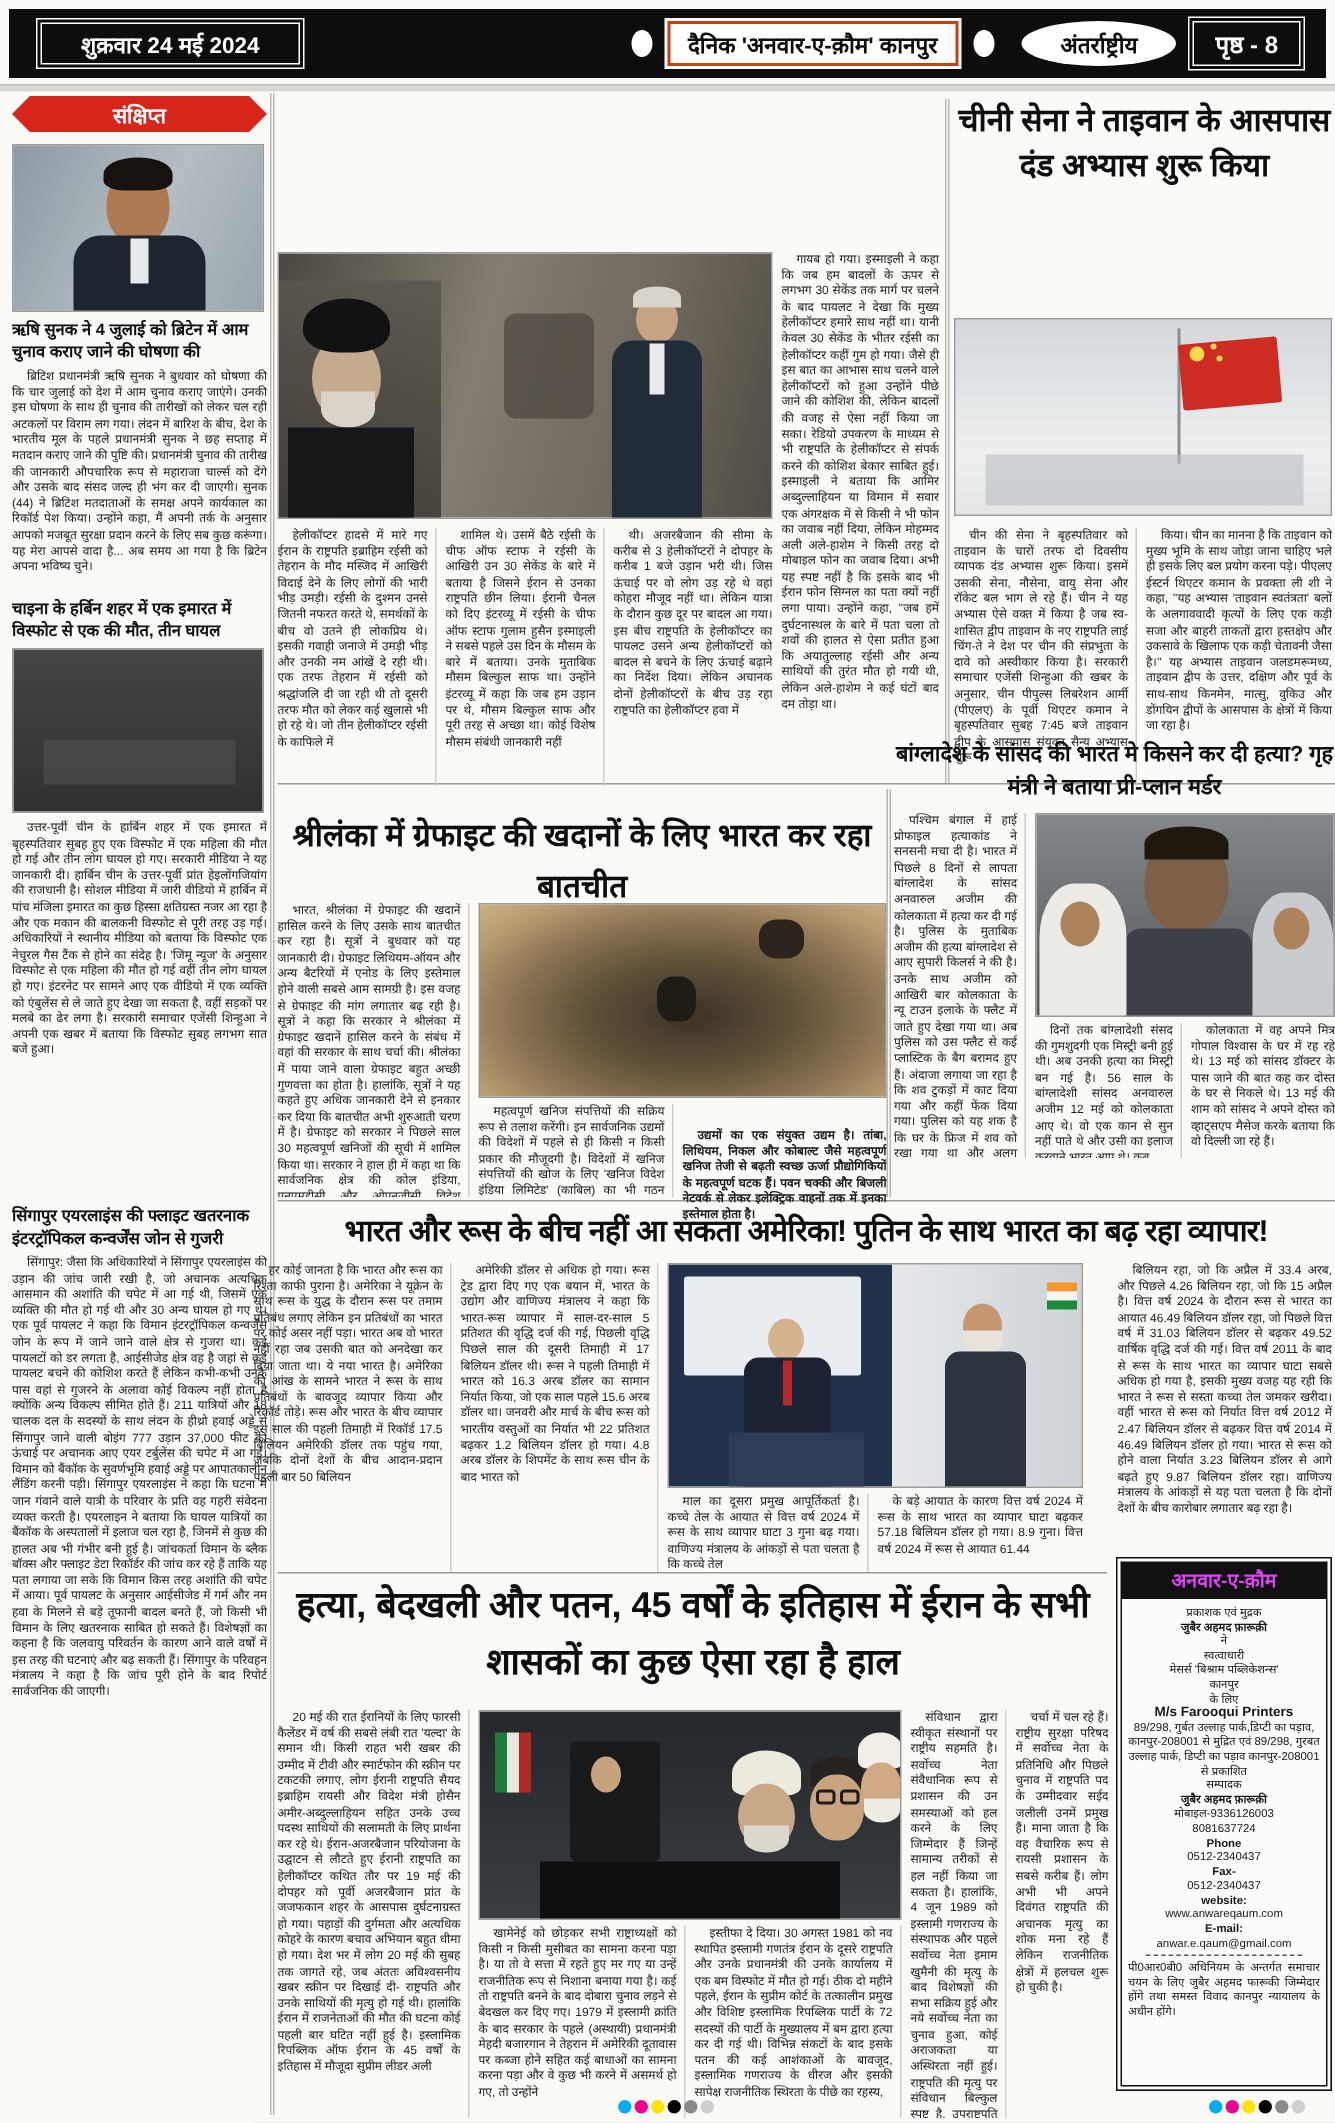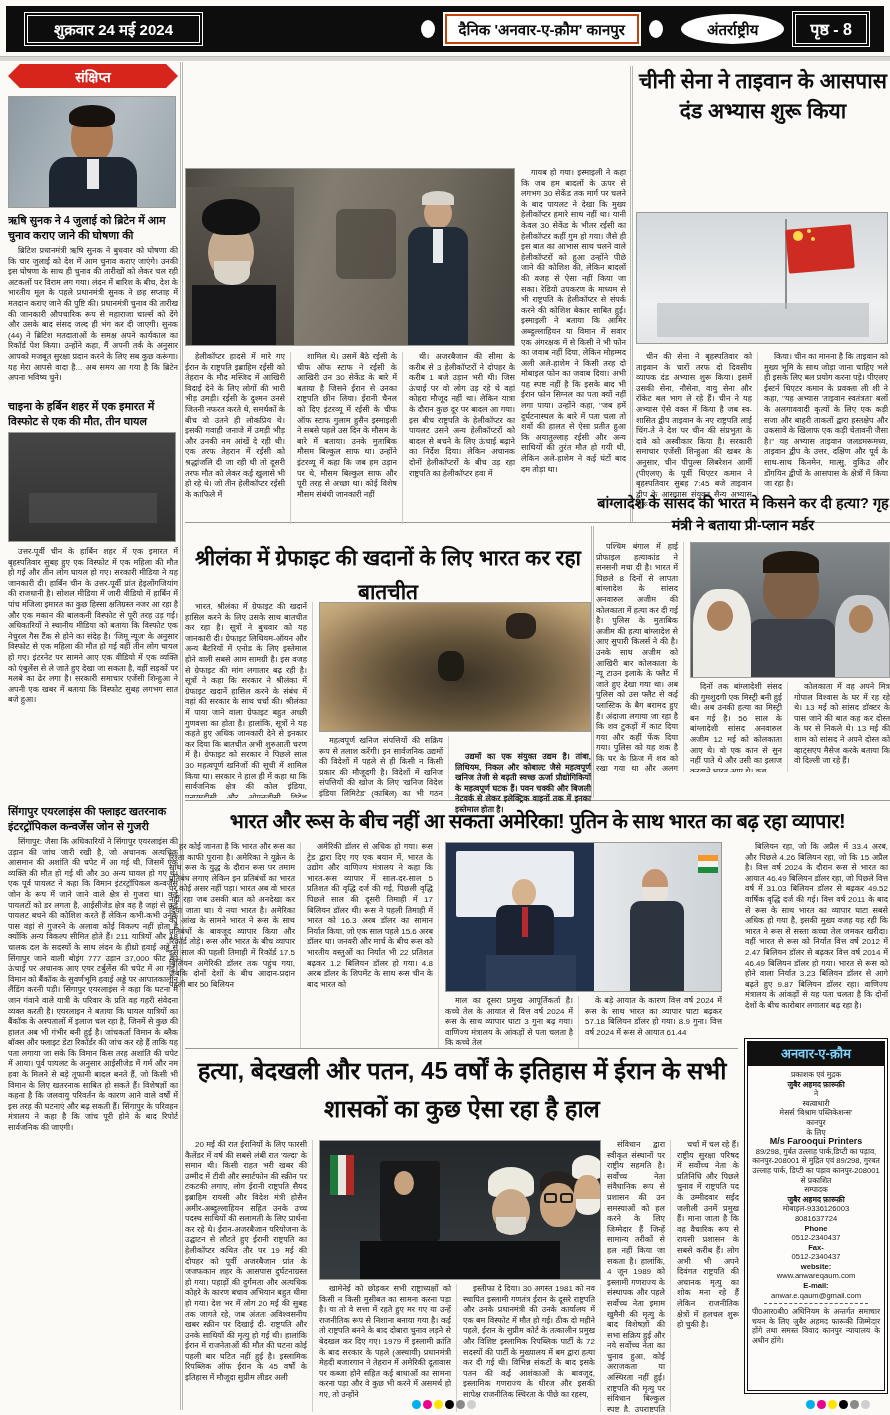--- a/index.html
+++ b/index.html
@@ -54,21 +54,21 @@
   .ph-putin { background:linear-gradient(90deg,#22324c 0%,#22324c 54%,#e6e8ea 54%,#cdd3d8 100%); }
   .ph-iran  { background:linear-gradient(#24282b,#383d41); }
 
   
   .art { position:absolute; }
 
   
   .pubbox { position:absolute; left:744px; top:1038px; width:144px; height:356px;
             border:1px solid #111; box-shadow:0 0 0 2px #fff inset, 0 0 0 3px #111 inset;
             padding:6px 7px 4px; text-align:center; background:#fdfcfa; overflow:hidden; }
-  .pub-title { background:#111; color:#7dd3fc; font-weight:800; font-size:13px; padding:2px 0 4px; margin:-3px -4px 4px; }
+  .pub-title { background:#111; color:#d946ef; font-weight:800; font-size:13px; padding:2px 0 4px; margin:-3px -4px 4px; }
   .pub-line { font-size:7.6px; line-height:9.6px; color:#161616; }
   .pub-strong { font-weight:bold; }
   .pub-big { font-size:9px; font-weight:800; }
   .pub-div { border-top:1px dashed #555; margin:3px 12px; }
 
   .dots { position:absolute; display:flex; gap:2px; }
   .dots span { width:9px; height:9px; border-radius:50%; display:block; }
 </style>
 </head>
 <body>

